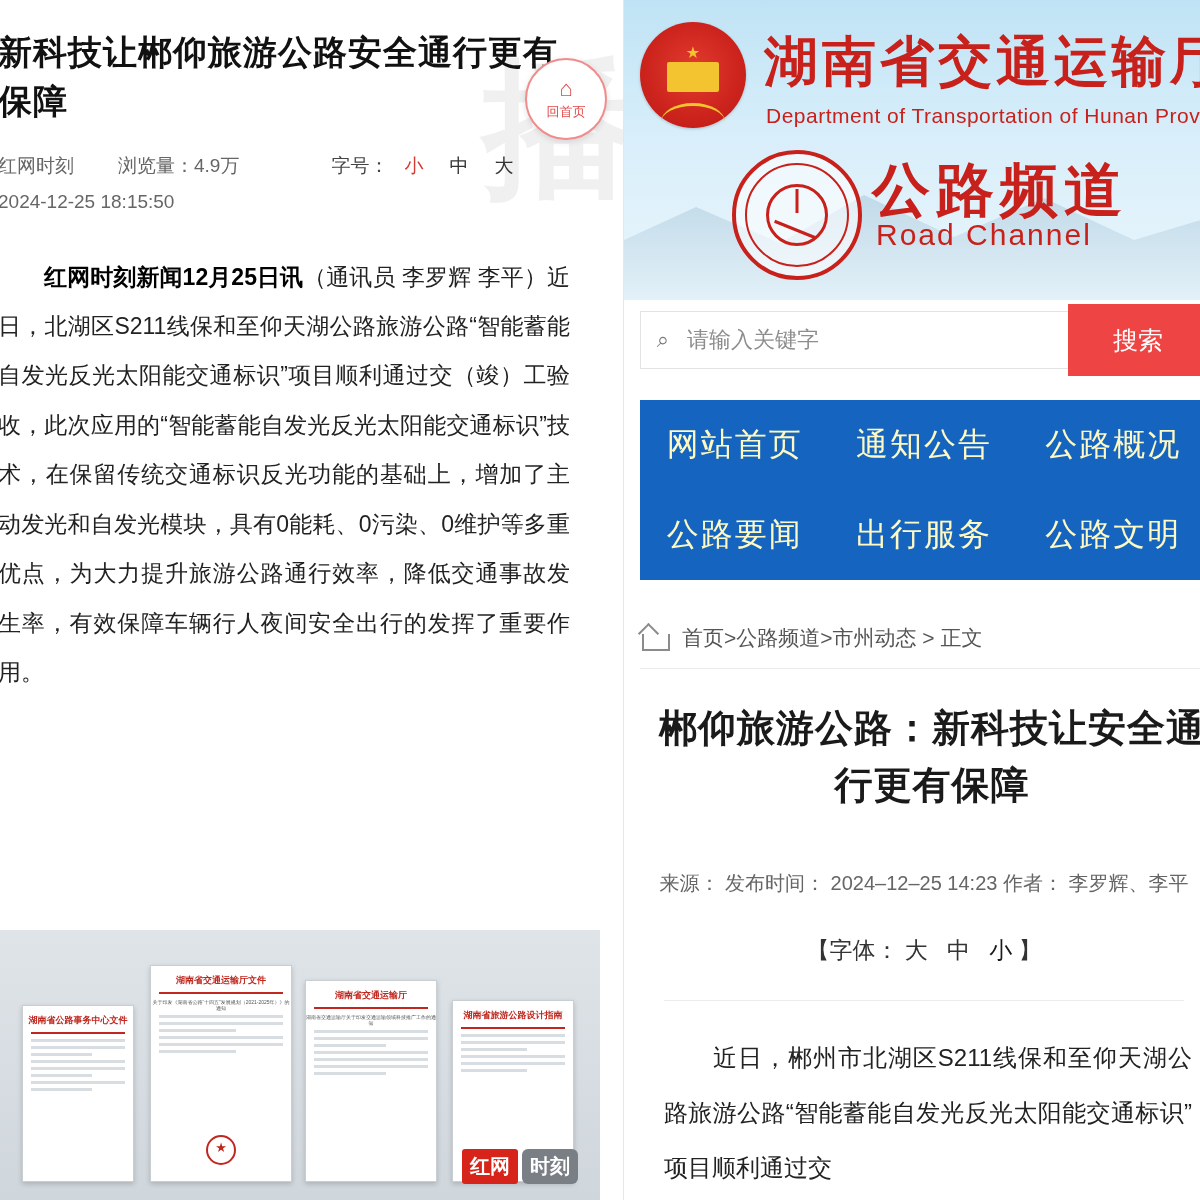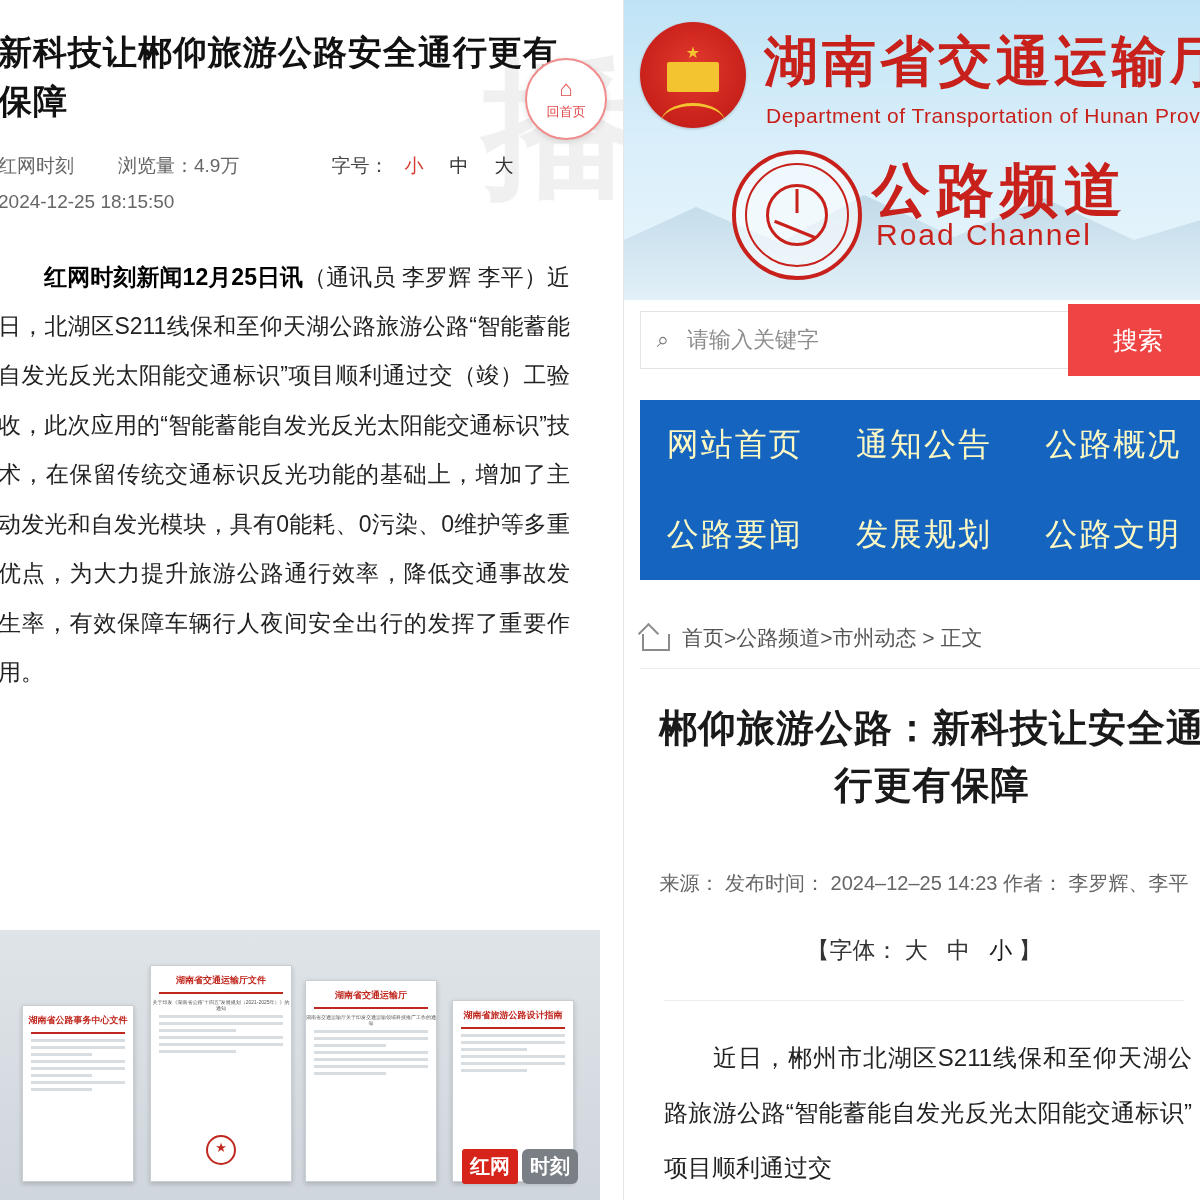--- a/index.html
+++ b/index.html
@@ -337,21 +337,21 @@
       </div>
       <div class="search-btn">搜索</div>
     </div>
 
     <div class="navwrap">
       <div class="navgrid">
         <div class="navitem">网站首页</div>
         <div class="navitem">通知公告</div>
         <div class="navitem">公路概况</div>
         <div class="navitem">公路要闻</div>
-        <div class="navitem">发展规划</div>
+        <div class="navitem">出行服务</div>
         <div class="navitem">公路文明</div>
       </div>
     </div>
 
     <div class="crumb">
       <span class="home"></span>
       <span>首页&gt;公路频道&gt;市州动态 &gt; 正文</span>
     </div>
 
     <div class="news-title">郴仰旅游公路：新科技让安全通行更有保障</div>

